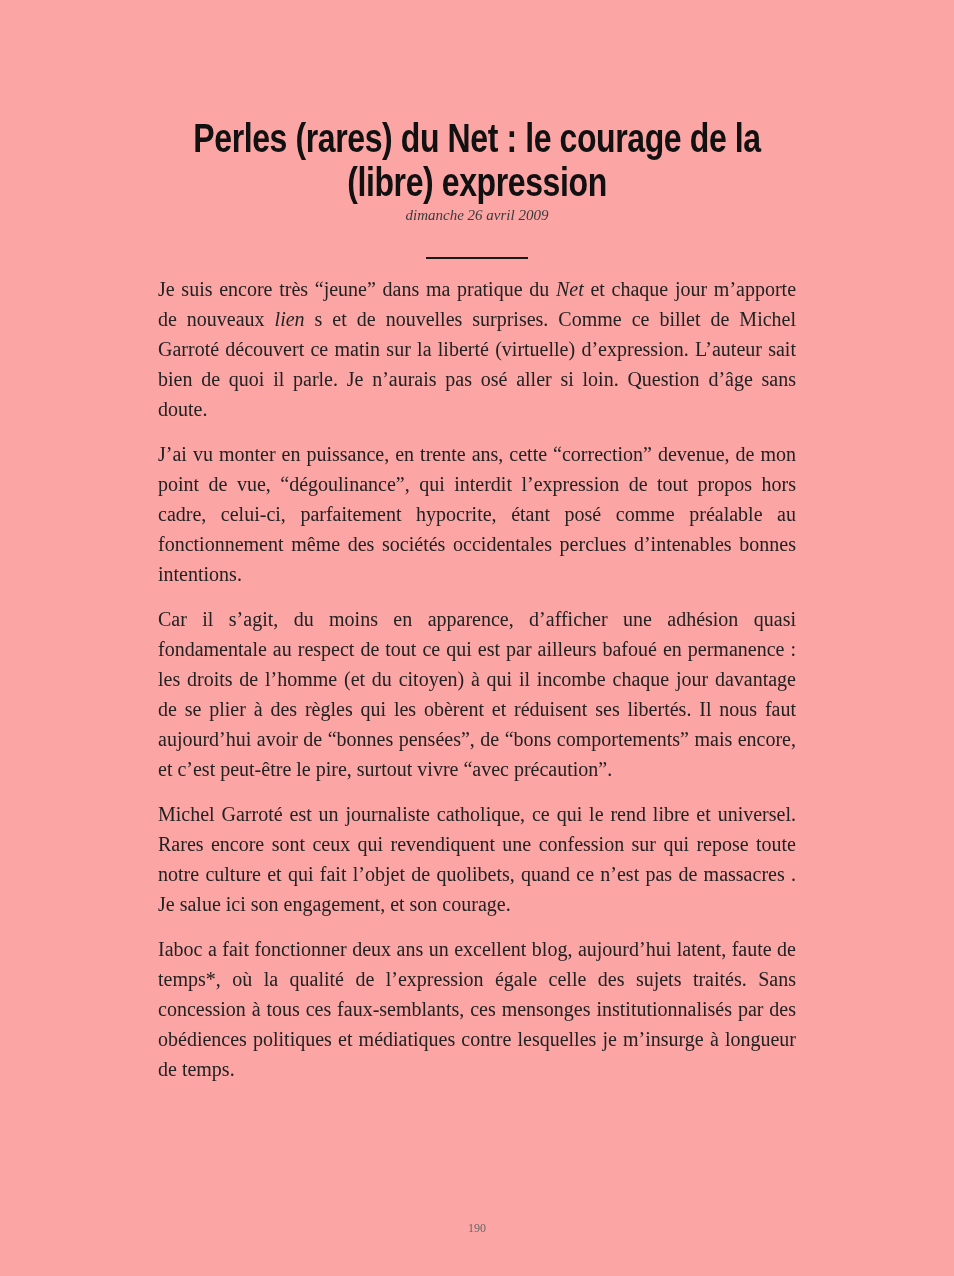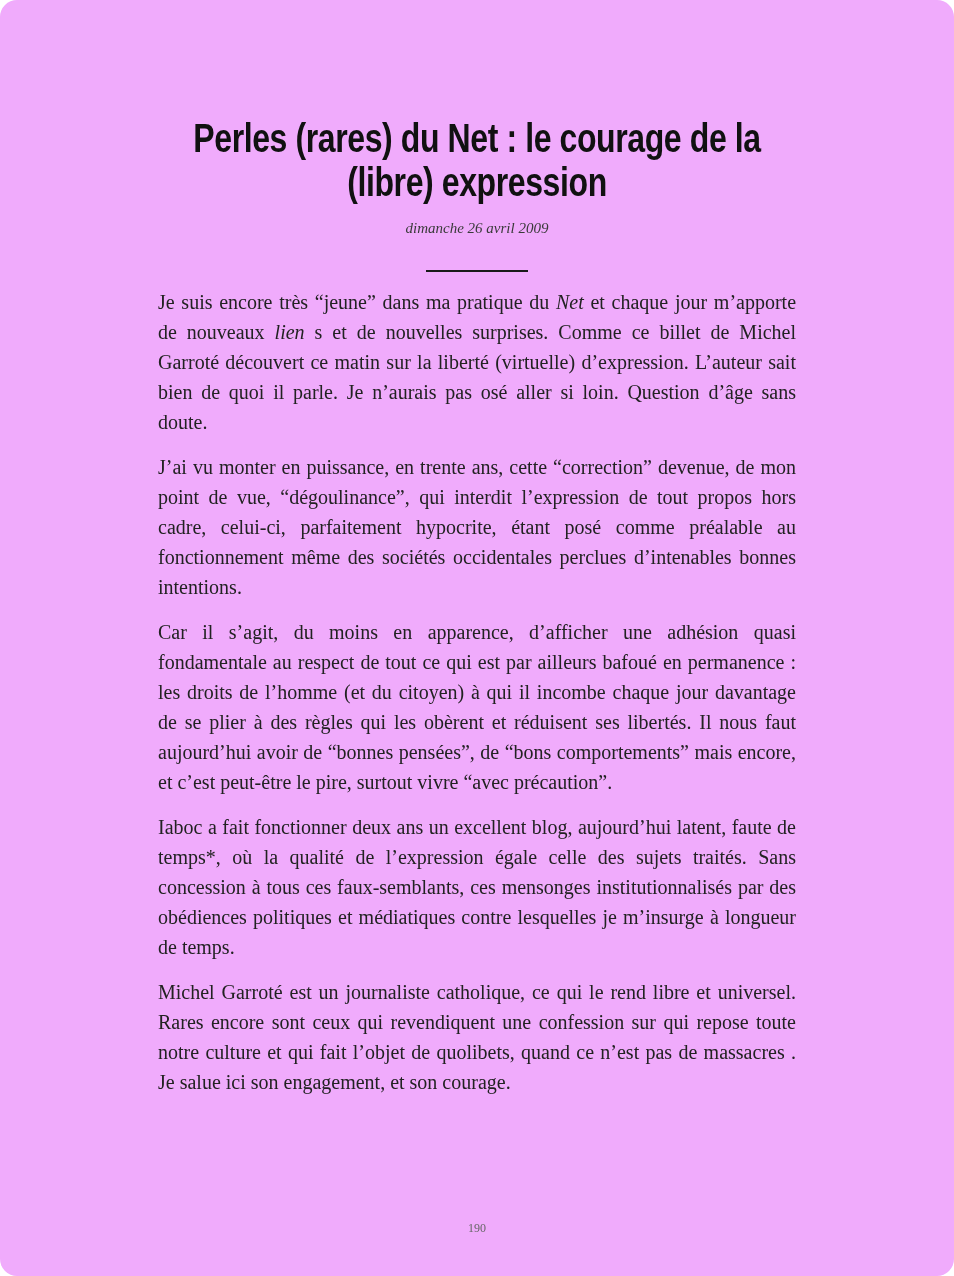--- a/index.html
+++ b/index.html
@@ -11,43 +11,42 @@
     width: 954px;
     height: 1276px;
     position: relative;
     font-family: "Liberation Serif", serif;
     color: #222222;
     overflow: hidden;
   }
   .page {
     position: absolute;
     inset: 0;
-    background: #f0abfc;
-    border-radius: 17px;
+    background: #fca5a5;
   }
   h1.title {
     margin: 116px 0 0 0;
     padding: 0;
     text-align: center;
     font-family: "Liberation Sans", sans-serif;
     font-weight: 700;
     font-size: 40px;
     line-height: 1.1;
     color: #111111;
     letter-spacing: -0.5px;
   }
   .title-inner {
     display: block;
     width: 800px;
     margin: 0 auto;
     transform: scaleX(0.80);
     transform-origin: 50% 0;
   }
   .post-date {
-    margin-top: 16px;
+    margin-top: 3px;
     text-align: center;
     font-style: italic;
     font-size: 15px;
     color: #3a3a3a;
   }
   .divider {
     width: 102px;
     height: 2px;
     background: #1a1a1a;
     margin: 33px auto 0 auto;
@@ -87,19 +86,19 @@
   </h1>
 
   <div class="post-date">dimanche 26 avril 2009</div>
 
   <div class="divider"></div>
 
   <article class="body-text">
     <p><span>Je suis encore très “jeune”  dans ma pratique du </span><em>Net</em><span> et chaque jour m’apporte de nouveaux </span><em>lien</em><span> s et de nouvelles surprises. Comme ce billet de Michel Garroté découvert ce matin sur la liberté (virtuelle) d’expression. L’auteur sait bien de quoi il parle. Je n’aurais pas osé aller si loin. Question d’âge sans doute.</span></p>
     <p><span>J’ai vu monter en puissance, en trente ans, cette “correction” devenue, de mon point de vue, “dégoulinance”, qui interdit l’expression de tout propos hors cadre, celui-ci, parfaitement hypocrite, étant posé comme préalable au fonctionnement même des sociétés occidentales perclues d’intenables bonnes intentions.</span></p>
     <p><span>Car il s’agit, du moins en apparence, d’afficher une adhésion quasi fondamentale au respect de tout ce qui est par ailleurs bafoué en permanence : les droits de l’homme (et du citoyen) à qui il incombe chaque jour davantage de se plier à des règles qui les obèrent et réduisent ses libertés. Il nous faut aujourd’hui avoir de “bonnes pensées”, de “bons comportements” mais encore, et c’est peut-être le pire, surtout vivre “avec précaution”.</span></p>
+    <p><span>Michel Garroté est un journaliste catholique, ce qui le rend libre et universel. Rares encore sont ceux qui revendiquent une confession sur qui repose toute notre culture et qui fait l’objet de quolibets, quand ce n’est pas de massacres . Je salue ici son engagement, et son courage.</span></p>
     <p><span>Iaboc a fait fonctionner deux ans un excellent blog, aujourd’hui latent, faute de temps*, où la qualité de l’expression égale celle des sujets traités. Sans concession à tous ces faux-semblants, ces mensonges institutionnalisés par des obédiences politiques et médiatiques contre lesquelles je m’insurge à longueur de temps.</span></p>
-    <p><span>Michel Garroté est un journaliste catholique, ce qui le rend libre et universel. Rares encore sont ceux qui revendiquent une confession sur qui repose toute notre culture et qui fait l’objet de quolibets, quand ce n’est pas de massacres . Je salue ici son engagement, et son courage.</span></p>
   </article>
 
   <div class="page-number">190</div>
 
 </main>
 
 </body></html>

